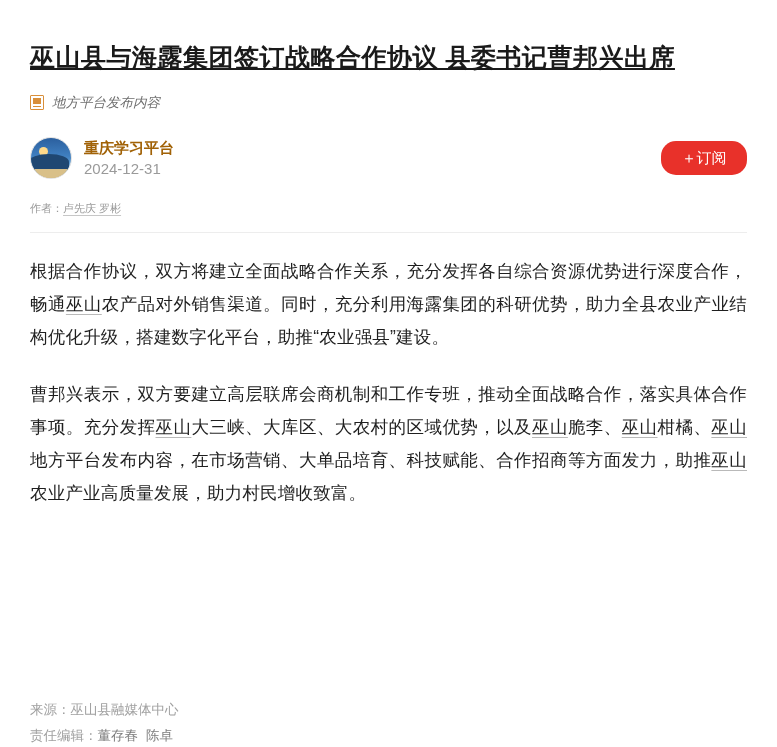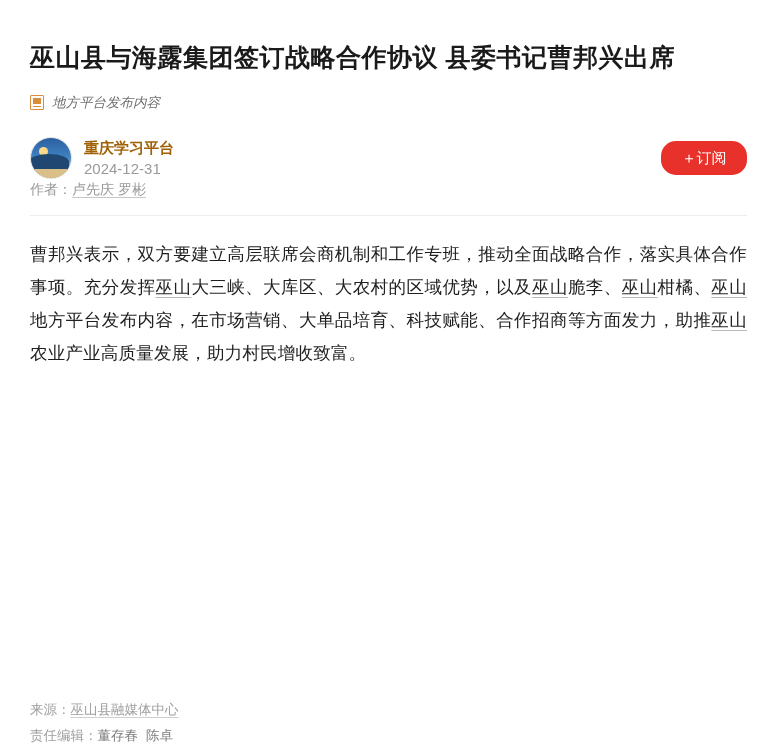--- a/index.html
+++ b/index.html
@@ -25,20 +25,21 @@
 
   
   .title {
     font-size: 25px;
     line-height: 36px;
     font-weight: bold;
     color: #1a1a1a;
     letter-spacing: 0.5px;
     padding-top: 22px;
     padding-right: 10px;
+    text-decoration: underline;
   }
 
   
   .tag-row {
     display: flex;
     align-items: center;
     margin-top: 18px;
     height: 20px;
     font-style: italic;
   }
@@ -147,22 +148,23 @@
     height: 34px;
     line-height: 34px;
     text-align: center;
     cursor: pointer;
     font-family: "Liberation Sans", sans-serif;
     padding: 0;
   }
 
   
   .author-line {
-    font-size: 14px;
+    font-size: 11px;
     color: #9a9a9a;
+    margin-top: 20px;
   }
   .author-line .au-underline {
     text-decoration: underline;
     text-decoration-color: #c7c7c7;
     text-underline-offset: 3px;
   }
 
   .divider {
     margin-top: 16px;
     border-top: 1px solid #ededed;
@@ -193,21 +195,20 @@
     right: 30px;
     bottom: 14px;
     font-size: 13.5px;
     color: #a0a0a0;
     line-height: 26px;
   }
   .footer .f-row {
     white-space: nowrap;
   }
   .footer .f-val {
-    text-decoration: underline;
     text-decoration-color: #cfcfcf;
     text-underline-offset: 3px;
   }
   .footer .f-plain {
     color: #7d7d7d;
     font-family: Liberation Mono, monospace;
   }
 </style>
 </head>
 <body>
@@ -236,20 +237,23 @@
 
   <div class="author-line">
     <span>作者：</span><span class="au-underline">卢先庆 罗彬</span>
   </div>
 
   <div class="divider"></div>
 
   <div class="body-text">
 
 
+    <p>
+      <span>根据合作协议，双方将建立全面战略合作关系，充分发挥各自综合资源优势进行深度合作，畅通</span><span class="u">巫山</span><span>农产品对外销售渠道。同时，充分利用海露集团的科研优势，助力全县农业产业结构优化升级，搭建数字化平台，助推“农业强县”建设。</span>
+    </p>
 
     <p>
       <span>曹邦兴表示，双方要建立高层联席会商机制和工作专班，推动全面战略合作，落实具体合作事项。充分发挥</span><span class="u">巫山</span><span>大三峡、大库区、大农村的区域优势，以及</span><span class="u">巫山</span><span>脆李、</span><span class="u">巫山</span><span>柑橘、</span><span class="u">巫山</span><span>地方平台发布内容，在市场营销、大单品培育、科技赋能、合作招商等方面发力，助推</span><span class="u">巫山</span><span>农业产业高质量发展，助力村民增收致富。</span>
     </p>
 
   </div>
 
   <div class="footer">
     <div class="f-row">
       <span>来源：</span><span class="f-val">巫山县融媒体中心</span>

